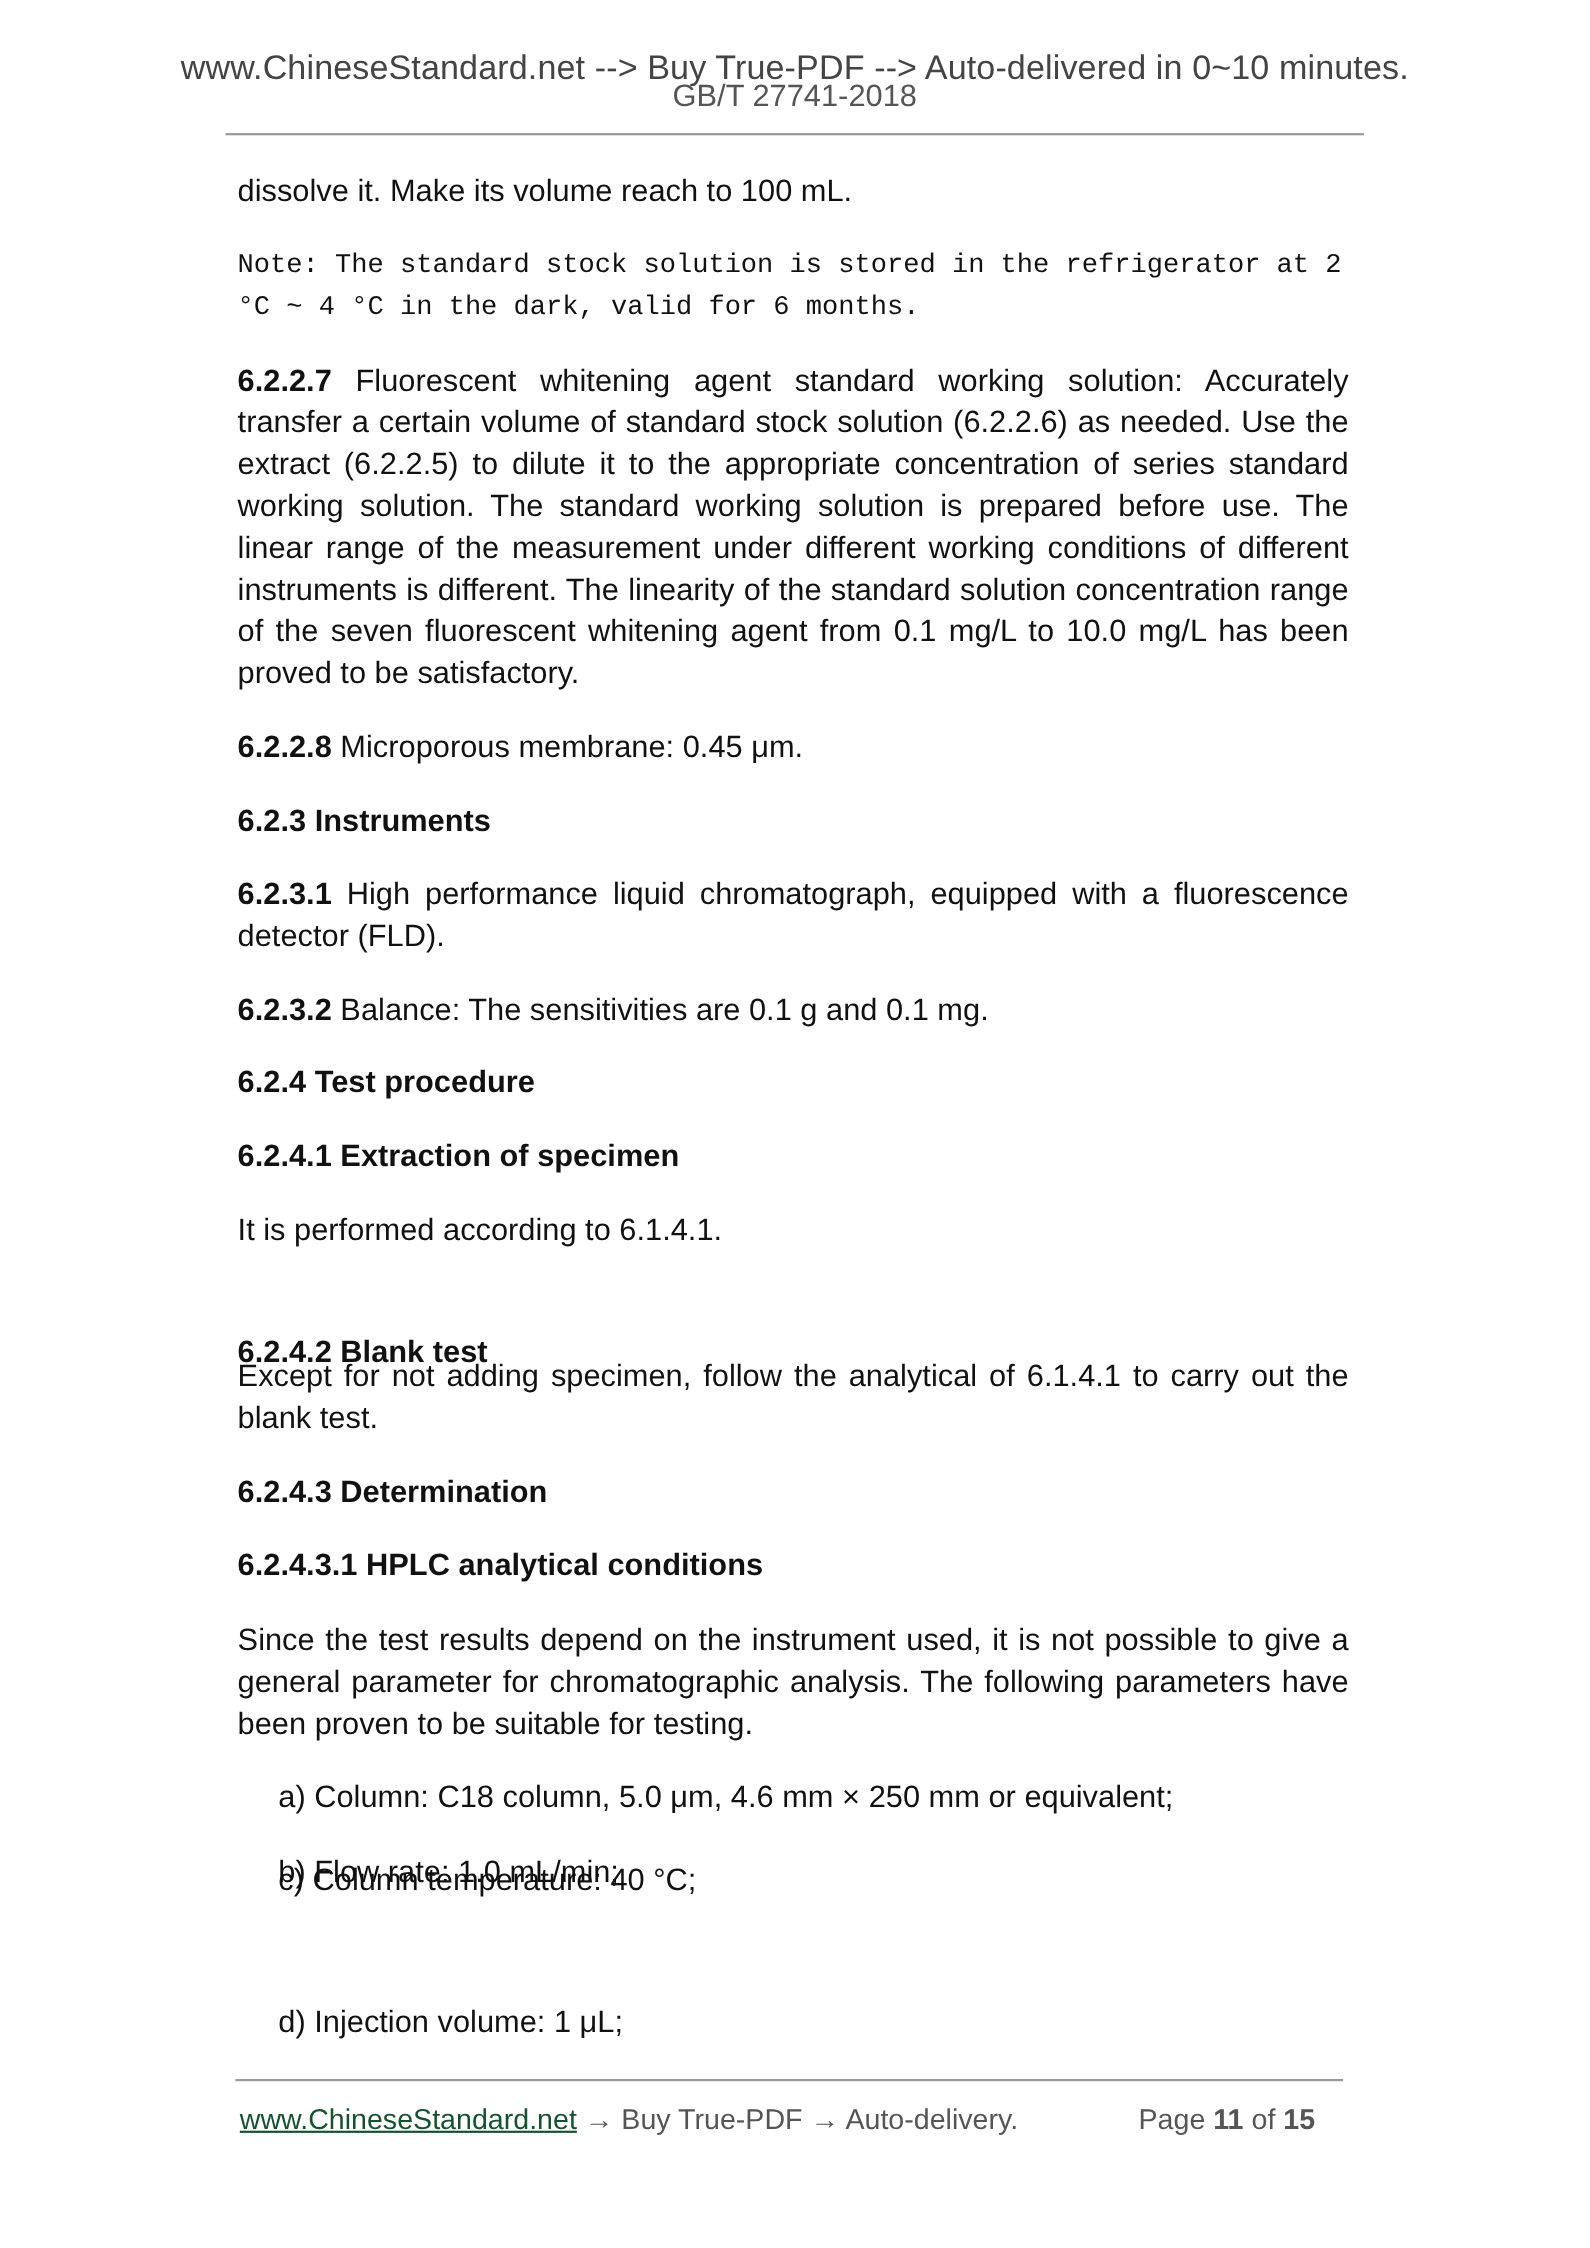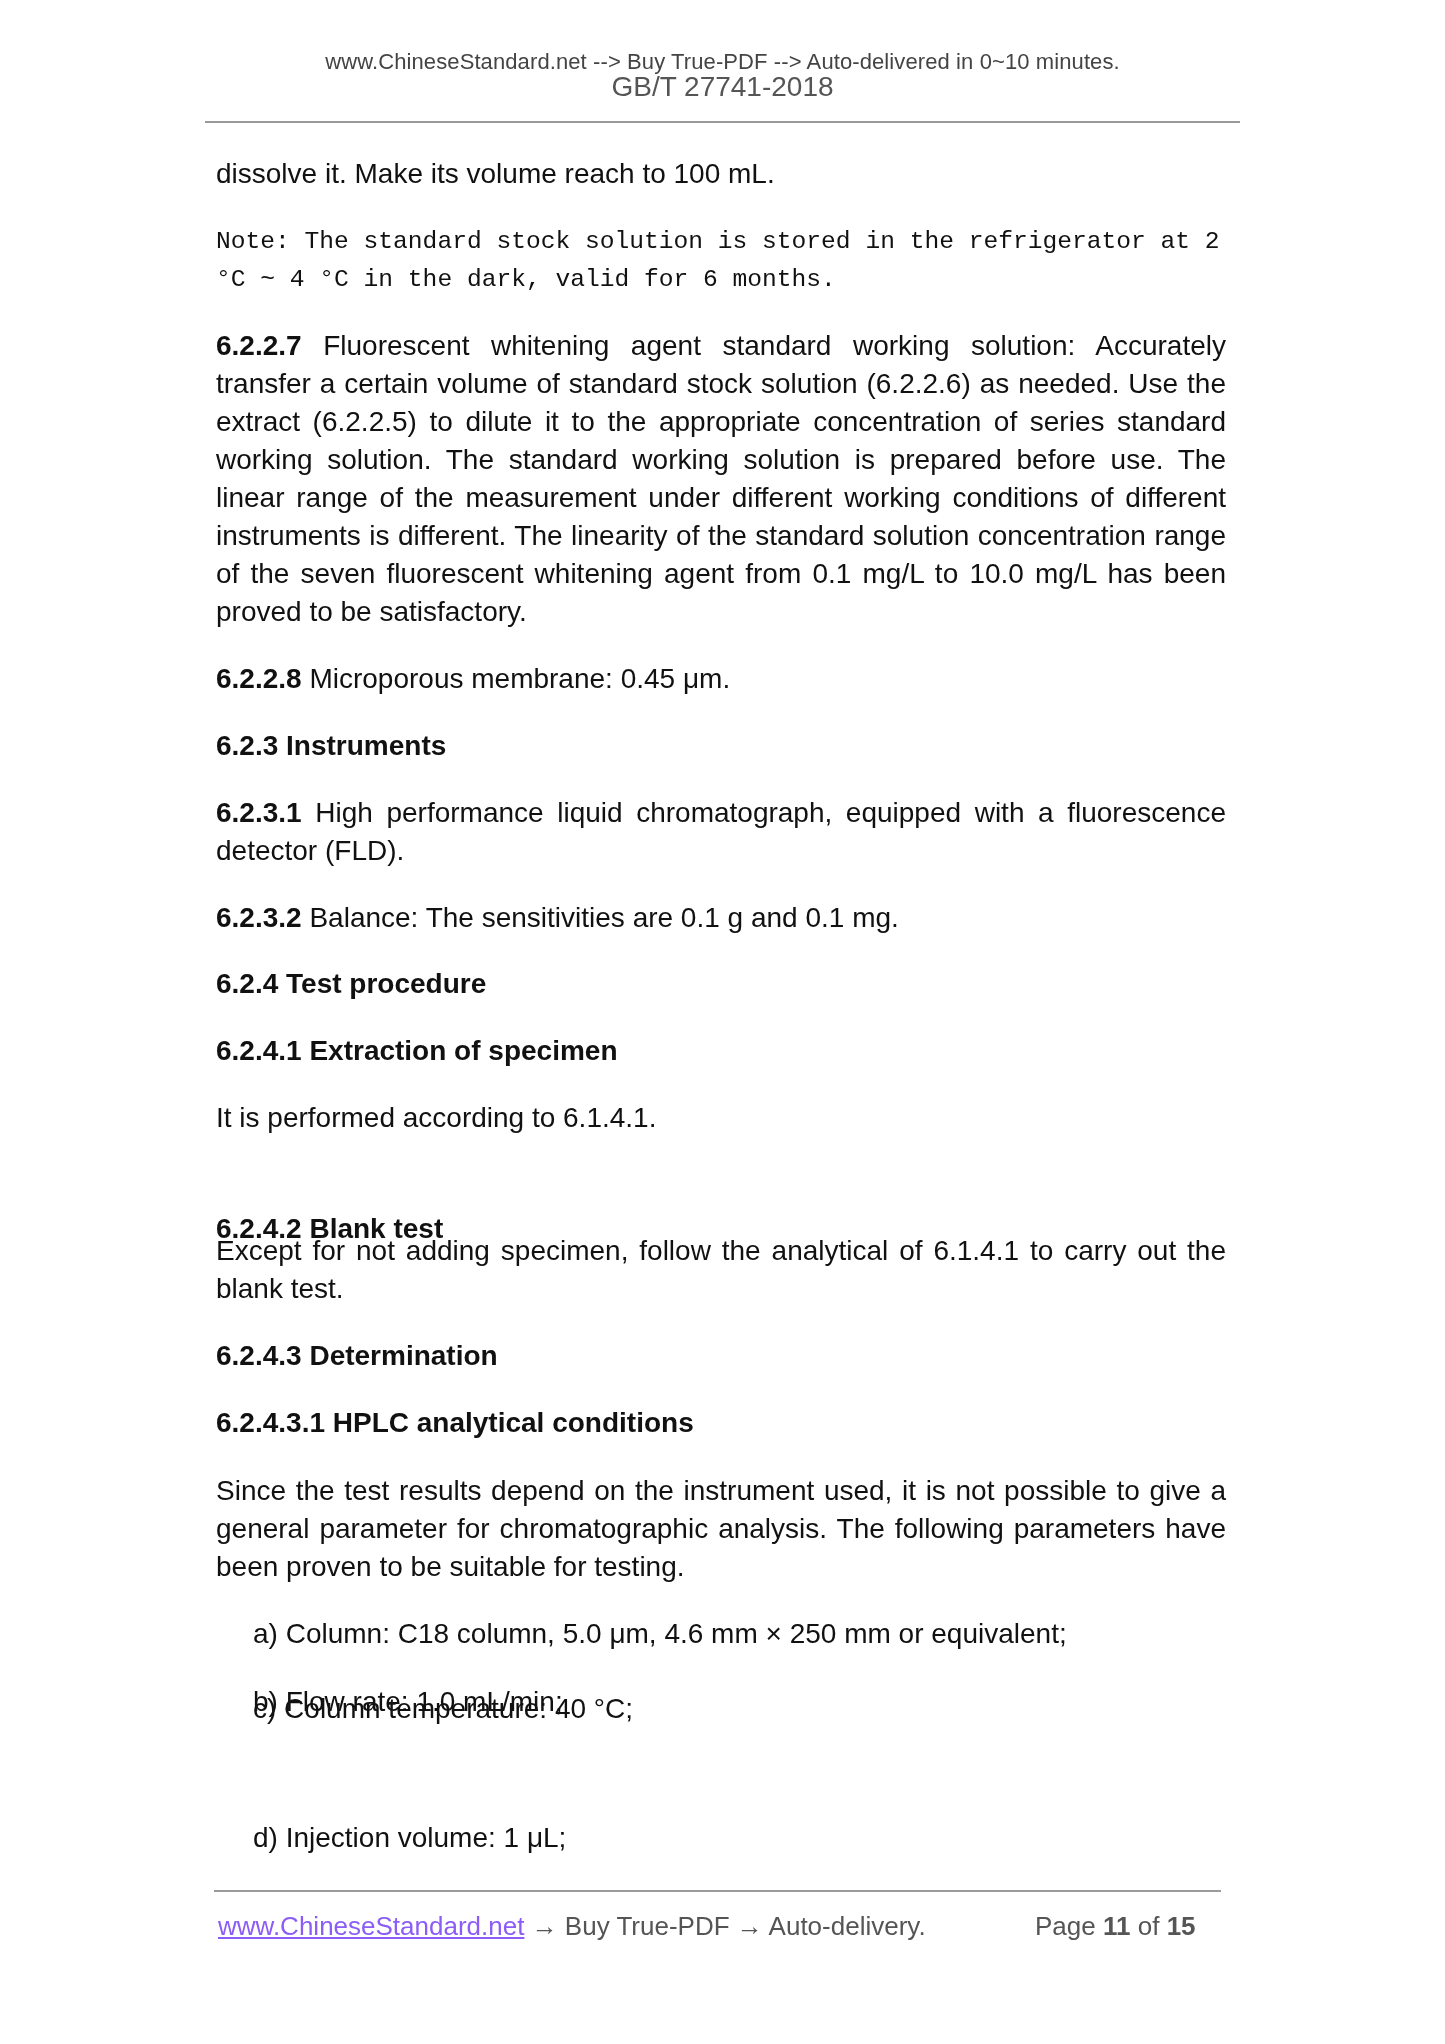--- a/index.html
+++ b/index.html
@@ -1,28 +1,28 @@
 <!DOCTYPE html>
 <html><head>
 <meta charset="utf-8">
 <style>
   html, body { margin: 0; padding: 0; background: #ffffff; }
   body { width: 1445px; height: 2044px; position: relative; overflow: hidden;
          font-family: "Liberation Sans", "DejaVu Sans", sans-serif; color: #111111; }
   .abs { position: absolute; }
-  .hdr-main { left: 0; width: 1445px; top: 44px; text-align: center; font-size: 22px; line-height: 36px; color: #444444; letter-spacing: 0.1px; }
+  .hdr-main { left: 0; width: 1445px; top: 44px; text-align: center; font-size: 31px; line-height: 36px; color: #444444; letter-spacing: 0.1px; }
   .hdr-code { left: 0; width: 1445px; top: 73px; text-align: center; font-size: 28px; line-height: 28px; color: #555555; }
   .rule { height: 2px; background: #9a9a9a; }
   .body-block { left: 216px; width: 1010px; font-size: 28px; line-height: 38px; }
   .justify { text-align: justify; }
   .note { font-size: 24.6px; line-height: 38px; }
   .b { font-weight: bold; }
   .item { left: 253px; width: 970px; font-size: 28px; line-height: 38px; }
   .footer { top: 1911px; font-size: 26px; line-height: 30px; color: #555555; }
-  .footer a { color: #8b5cf6; text-decoration: underline; }
+  .footer a { color: #14532d; text-decoration: underline; }
   .pg { left: 1035px; width: 190px; }
   .pg .num { font-weight: bold; }
 </style>
 </head>
 <body>
 
 <div class="abs hdr-main">www.ChineseStandard.net --&gt; Buy True-PDF --&gt; Auto-delivered in 0~10 minutes.</div>
 <div class="abs hdr-code">GB/T 27741-2018</div>
 <div class="abs rule" style="left:205px; top:121px; width:1035px;"></div>
 

